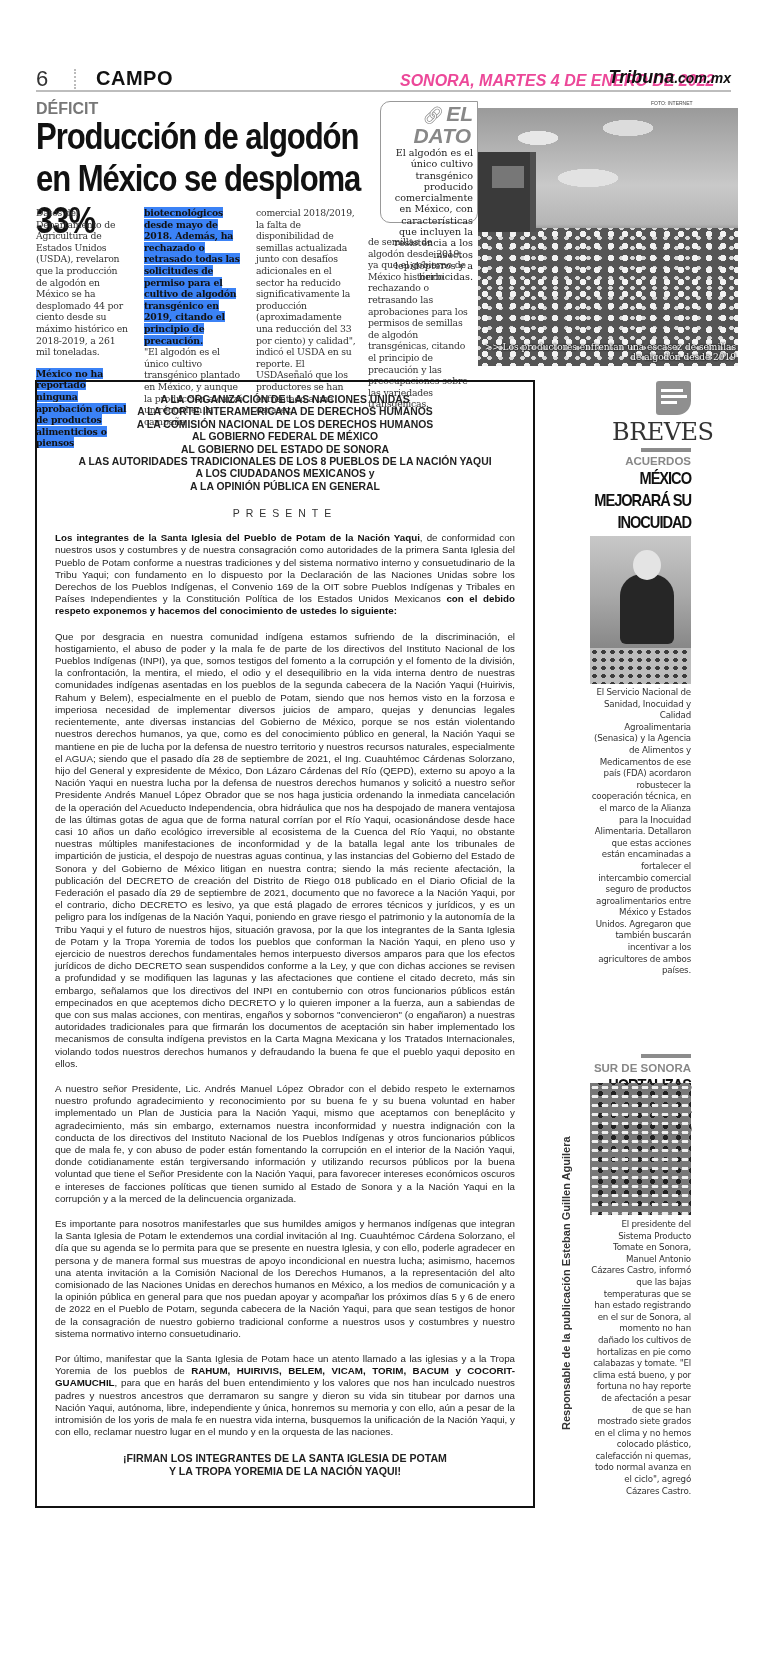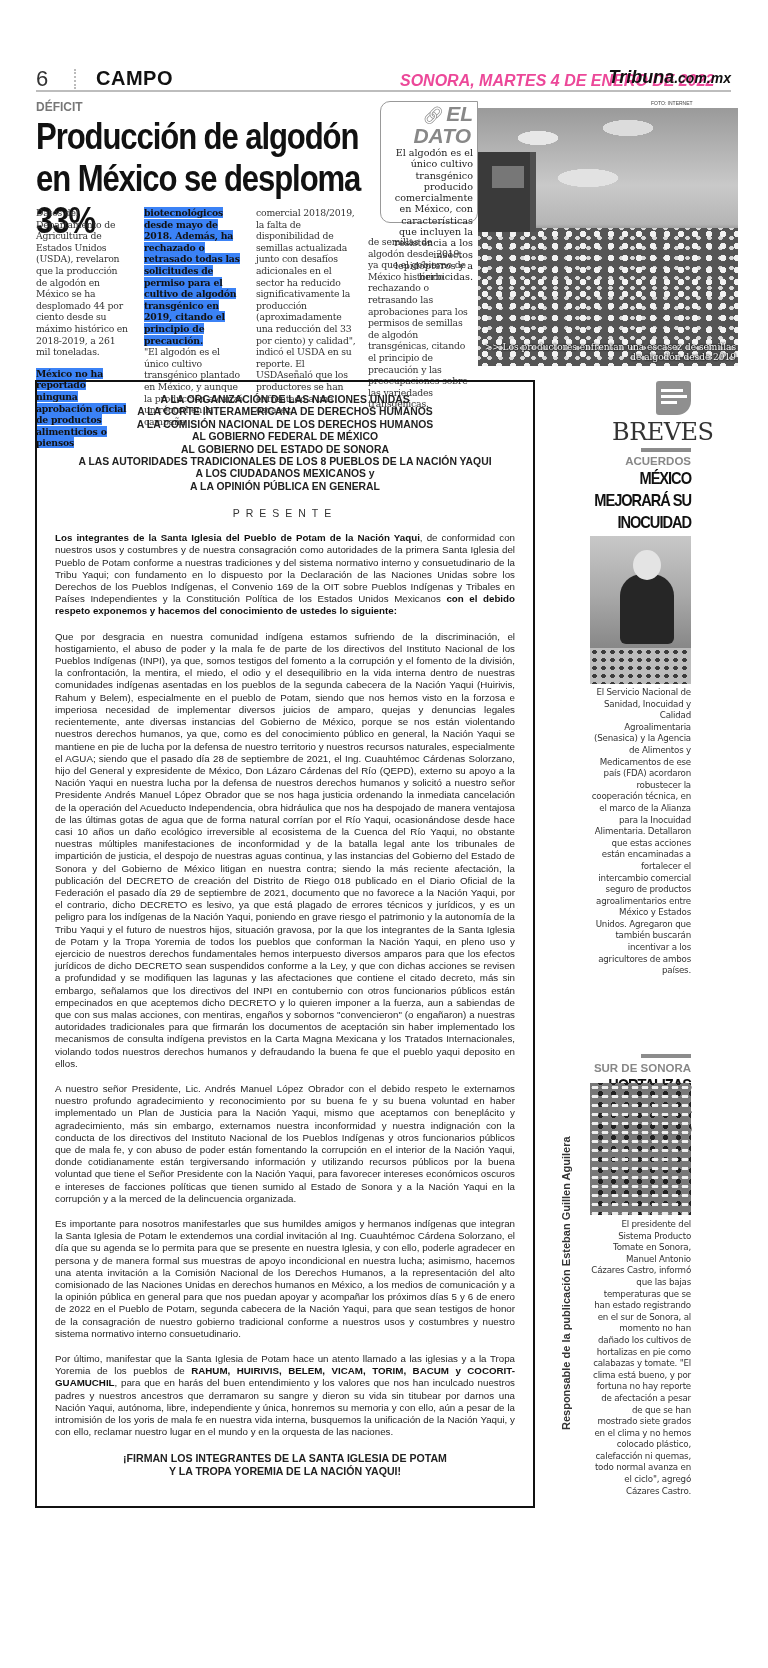--- a/index.html
+++ b/index.html
@@ -9,21 +9,21 @@
   
   .masthead { position: absolute; left: 36px; top: 66px; width: 695px; height: 26px; border-bottom: 2px solid #bdbdbd; }
   .page-num { position: absolute; left: 0; top: 0; font-family: "Liberation Sans", sans-serif; font-size: 22px; color: #333; }
   .sep { position: absolute; left: 38px; top: 3px; height: 20px; border-left: 2px dotted #bbb; }
   .section { position: absolute; left: 60px; top: 1px; font-family: "Liberation Sans", sans-serif; font-weight: 900; font-size: 20px; letter-spacing: 0.5px; color: #111; }
   .dateline { position: absolute; left: 364px; top: 6px; font-family: "Liberation Sans", sans-serif; font-weight: bold; font-style: italic; font-size: 16px; color: #ec4899; }
   .brand { position: absolute; right: 0; top: 1px; font-family: "Liberation Sans", sans-serif; font-weight: 900; font-style: italic; font-size: 18px; color: #111; }
   .brand small { font-size: 14px; font-weight: bold; }
 
   
-  .kicker { position: absolute; left: 36px; top: 100px; font-family: "Liberation Sans", sans-serif; font-weight: bold; font-size: 12px; color: #777; }
+  .kicker { position: absolute; left: 36px; top: 100px; font-family: "Liberation Sans", sans-serif; font-weight: bold; font-size: 16px; color: #777; }
   .headline { position: absolute; left: 36px; top: 116px; width: 330px; font-family: "Liberation Sans Narrow", "Liberation Sans", sans-serif; font-size: 37px; line-height: 42px; letter-spacing: -1.3px; transform: scaleX(0.84); transform-origin: left top; width: 400px; color: #111; }
   .col { position: absolute; font-size: 9.3px; line-height: 11.6px; color: #333; font-family: "DejaVu Serif", serif; letter-spacing: -0.2px; }
   .col p { margin-bottom: 10px; }
   .hl { font-weight: bold; background: #3b82f6; color: #111; }
 
   .dato { position: absolute; left: 368px; top: 101px; width: 98px; height: 122px; border: 1.5px solid #999; border-radius: 10px 0 10px 10px; padding: 2px 4px; text-align: right; margin-left: 12px; }
   .dato-title { font-family: "Liberation Sans", sans-serif; font-weight: 900; font-style: italic; font-size: 21px; color: #888; line-height: 20px; }
   .dato-title span { font-weight: normal; font-style: normal; font-size: 17px; margin-right: 2px; }
   .dato-text { font-size: 9.6px; line-height: 11.3px; color: #222; margin-top: 1px; }
 

